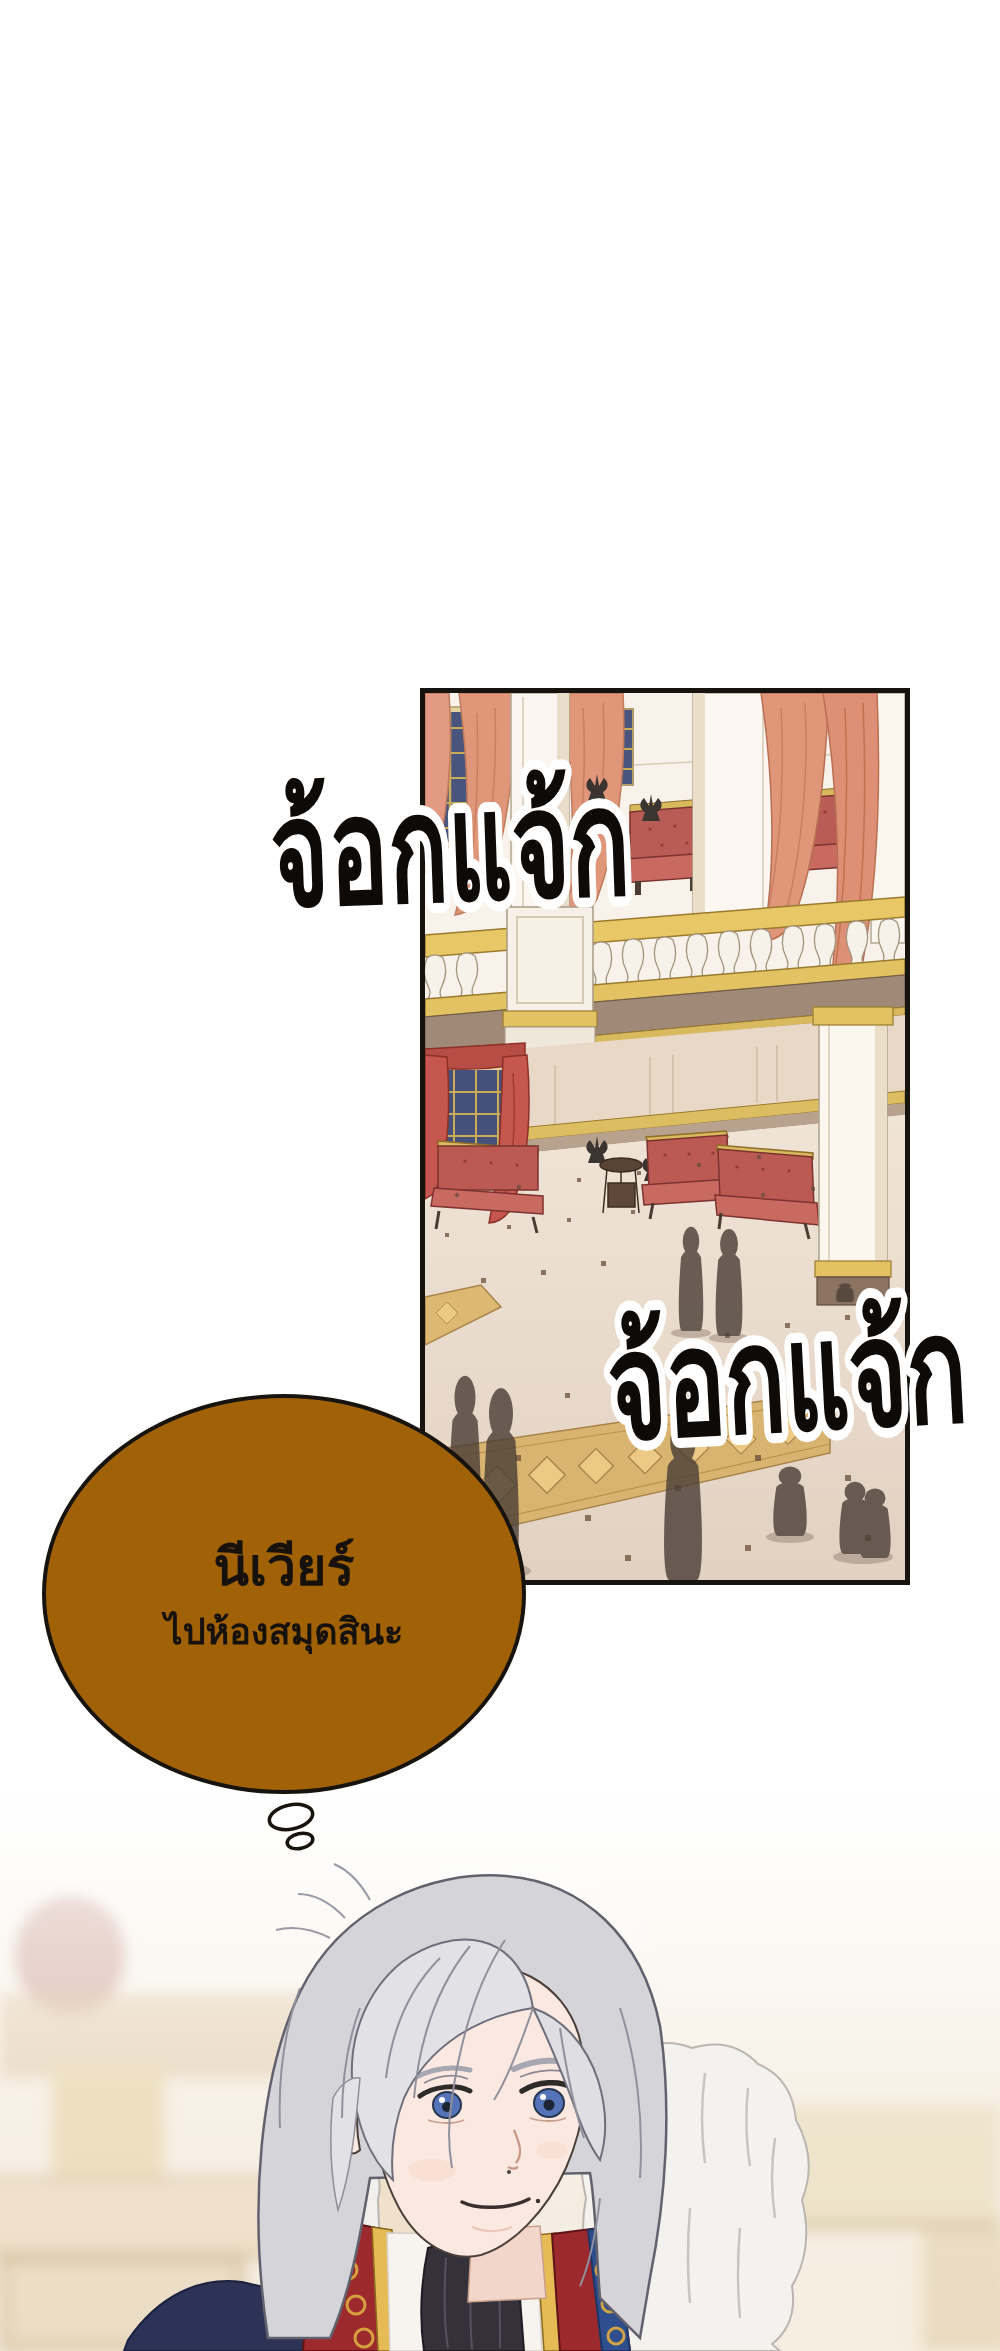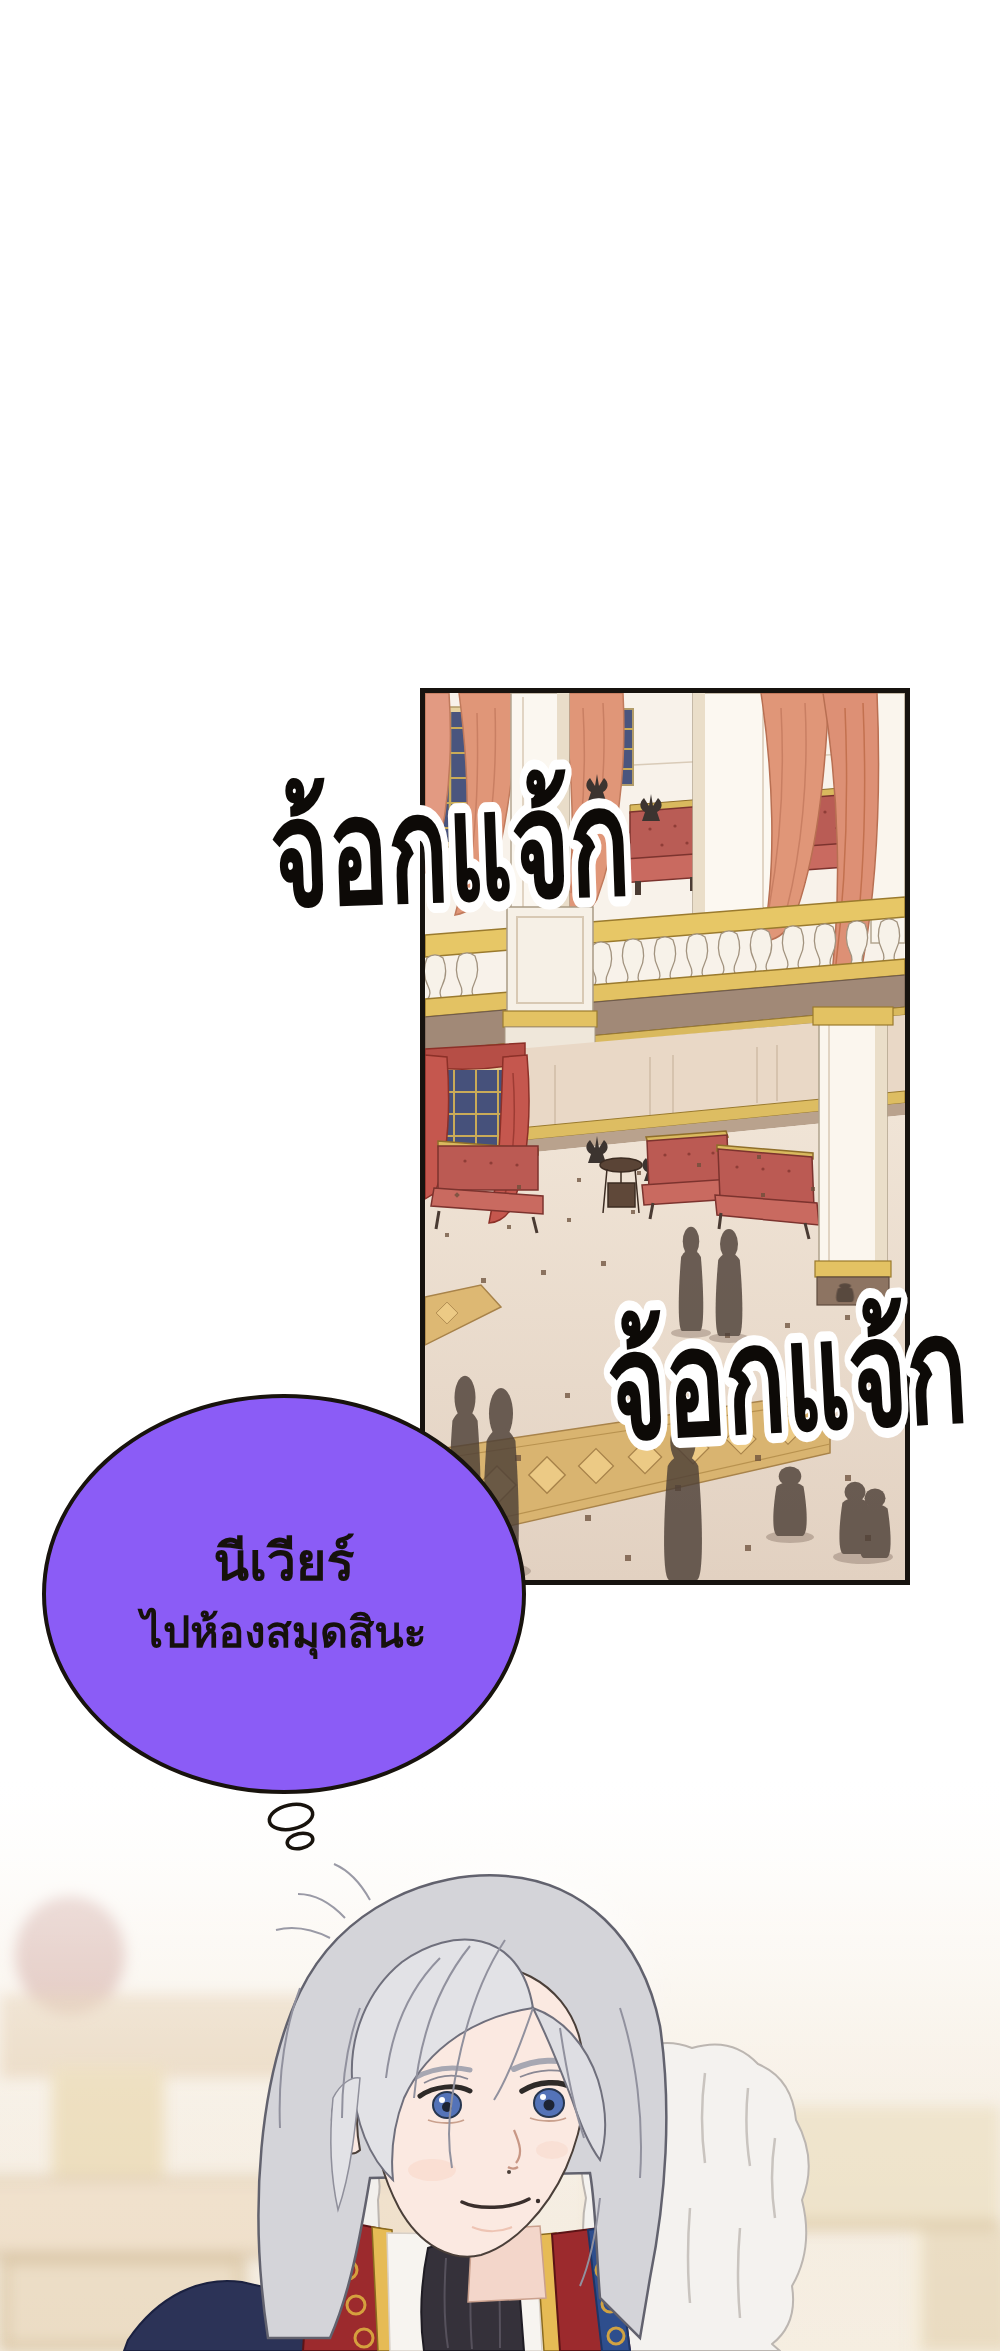--- a/index.html
+++ b/index.html
@@ -8,24 +8,24 @@
   .panel{position:absolute;left:420px;top:688px;width:480px;height:887px;
          border:5px solid #17130f;background:#f7f1e8;z-index:2;}
   .panel svg{display:block;width:100%;height:100%;}
   .sfx{position:absolute;z-index:4;overflow:visible;}
   .sfx text{font-family:"DejaVu Sans",sans-serif;font-weight:bold;
             fill:#0d0a07;stroke:#ffffff;stroke-width:20px;paint-order:stroke;
             stroke-linejoin:round;text-anchor:middle;}
   .sfx-top{left:240px;top:700px;width:440px;height:280px;}
   .sfx-bottom{left:580px;top:1240px;width:440px;height:280px;}
   .bubble{position:absolute;left:42px;top:1394px;width:476px;height:392px;
-          background:#8b5cf6;border:4px solid #18130d;border-radius:50%;z-index:5;
+          background:#a16207;border:4px solid #18130d;border-radius:50%;z-index:5;
           display:flex;flex-direction:column;align-items:center;justify-content:center;}
   .bubble .l1{font-size:52px;font-weight:bold;color:#16110c;line-height:1.45;}
-  .bubble .l2{font-size:43px;font-weight:bold;color:#16110c;line-height:1.45;}
+  .bubble .l2{font-size:36px;font-weight:bold;color:#16110c;line-height:1.45;}
   .trail{position:absolute;left:255px;top:1795px;width:80px;height:62px;z-index:5;overflow:visible;}
   .scene{position:absolute;left:0;top:1778px;width:1000px;height:573px;z-index:1;
          background:linear-gradient(to bottom,#ffffff 0%,#fbf7f1 18%,#f6eee2 45%,#f3e9da 75%,#f4ebdc 100%);
          overflow:hidden;}
   .blurlayer{position:absolute;inset:0;filter:blur(7px);}
   .blurlayer div{position:absolute;}
   .veil{position:absolute;inset:0;background:
         linear-gradient(to bottom,rgba(255,255,255,.95) 0%,rgba(255,255,255,.55) 22%,rgba(255,255,255,.25) 55%,rgba(255,255,255,.15) 100%);}
   .scene svg.char{position:absolute;inset:0;}
 </style>

